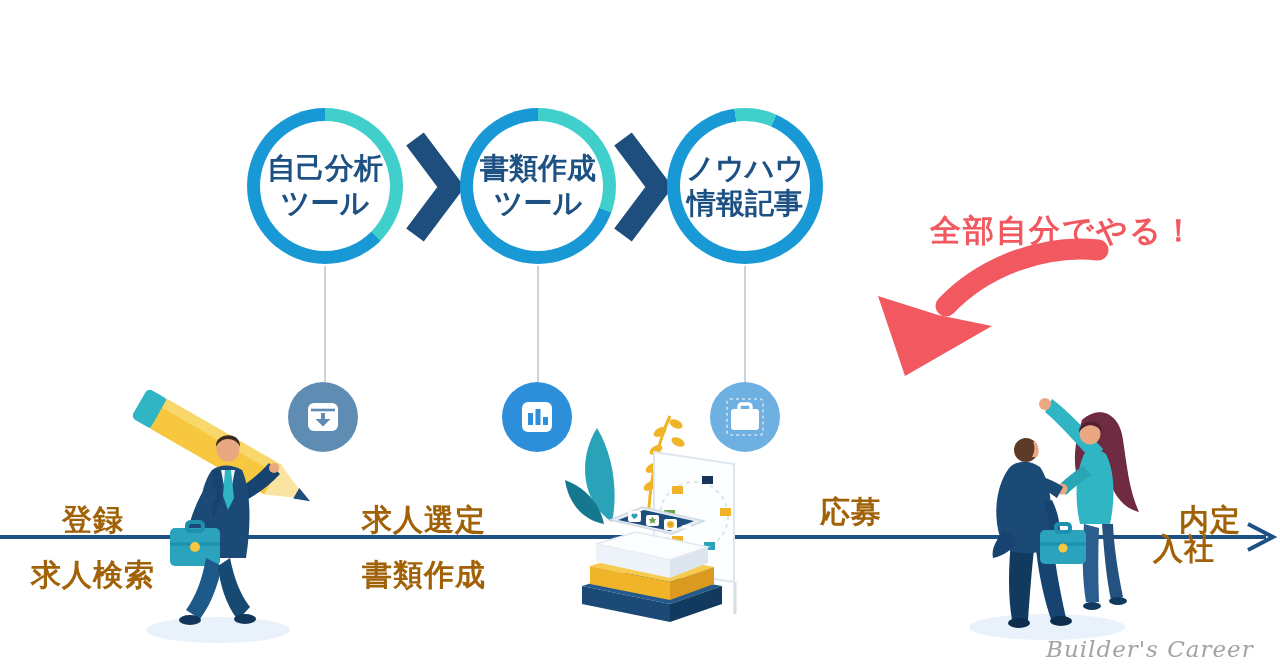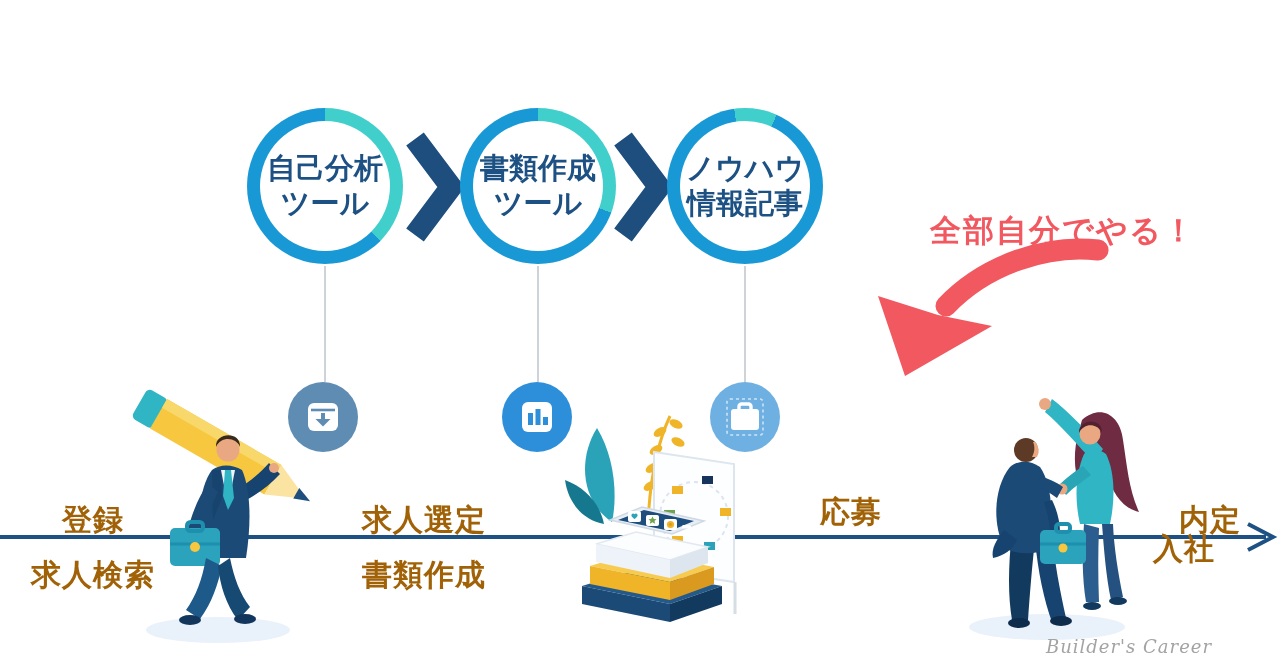--- a/index.html
+++ b/index.html
@@ -26,21 +26,21 @@
   .stage-label{
     position:absolute;transform:translateX(-50%);
     font-weight:bold;font-size:30px;color:#a16207;white-space:nowrap;letter-spacing:1px;
   }
   .self-note{
     position:absolute;left:1063px;top:203px;transform:translate(-50%,-50%);
     color:#f2585f;font-weight:bold;font-size:31px;white-space:nowrap;letter-spacing:2px;margin-top:28px;
   }
   .watermark{
     position:absolute;left:1046px;top:636px;color:#a3a3a3;
-    font-family:"DejaVu Serif","Liberation Serif",serif;font-style:italic;font-size:18px;
+    font-family:"DejaVu Serif","Liberation Serif",serif;font-style:italic;font-size:23px;
     letter-spacing:1px;
   }
   .abs{position:absolute;}
 </style>
 </head>
 <body>
 
 <div class="canvas">
 
   <div class="tool-circle" style="left:247px;top:108px">

